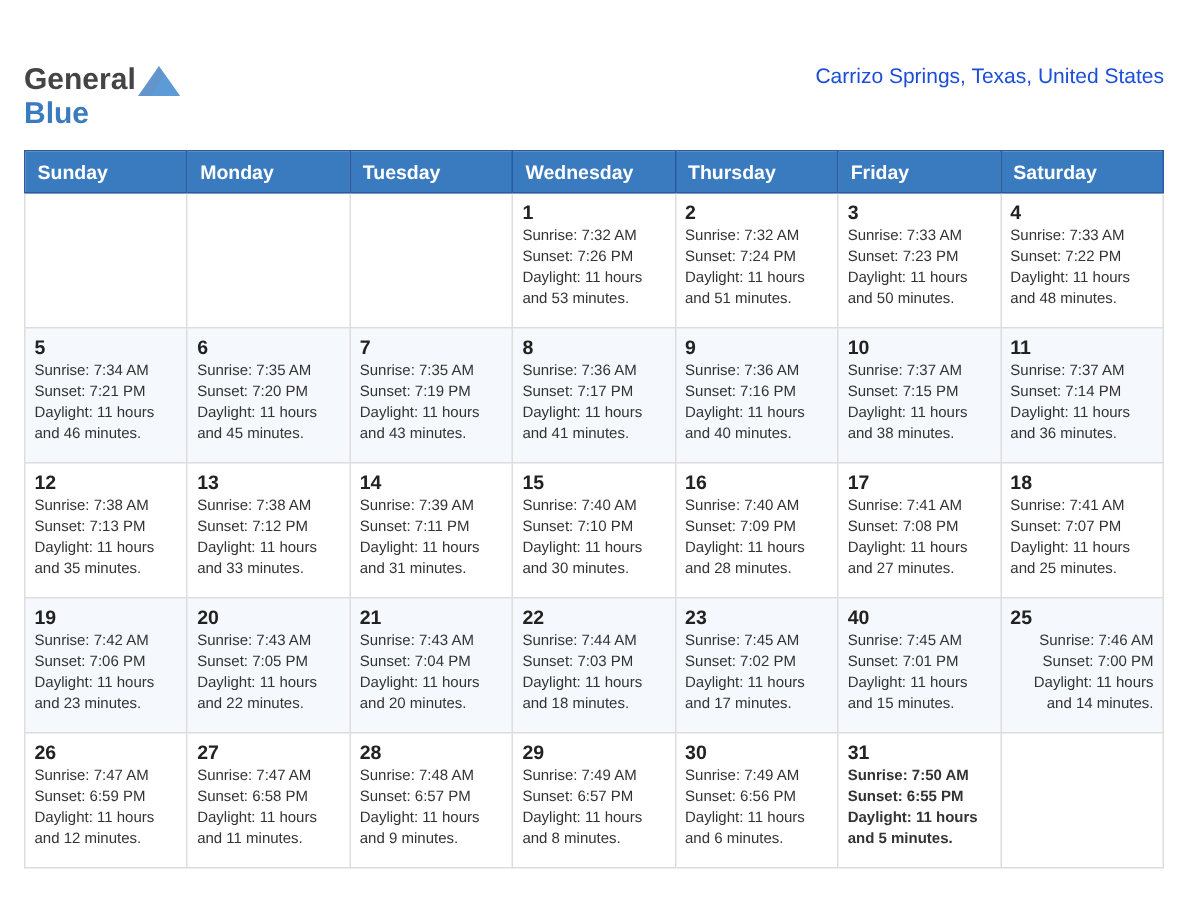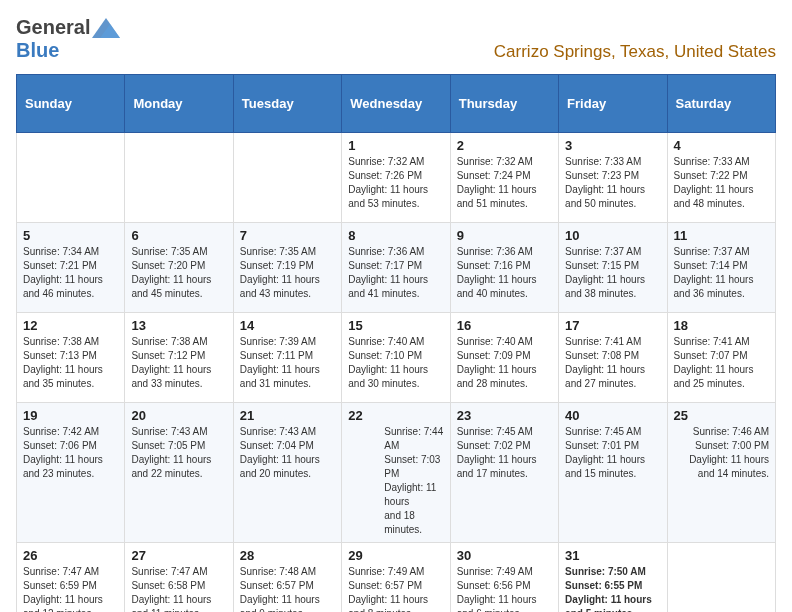--- a/index.html
+++ b/index.html
@@ -6,22 +6,23 @@
     body {
       font-family: Arial, sans-serif;
       background: #fff;
       width: 792px;
       min-height: 612px;
       padding: 16px;
     }
     .header {
       display: flex;
       justify-content: space-between;
-      align-items: flex-end;
+      align-items: flex-start;
       margin-bottom: 12px;
+      margin-top: 26px;
     }
     .logo {
       display: flex;
       flex-direction: column;
       align-items: flex-start;
     }
     .logo-icon {
       width: 28px;
       height: 20px;
       margin-left: 2px;
@@ -32,33 +33,33 @@
     }
     .title-section {
       text-align: right;
     }
     .month-title {
       font-size: 36px;
       font-weight: 300;
       color: #333;
     }
     .location {
-      font-size: 17px;
-      color: #a16207;
+      font-size: 14px;
+      color: #1d4ed8;
     }
     .calendar {
       width: 100%;
       border-collapse: collapse;
       border: 1px solid #ccc;
     }
     .calendar th {
       background-color: #3a7abf;
       color: #fff;
       text-align: left;
-      padding: 21px 8px;
+      padding: 6px 8px;
       font-size: 13px;
       font-weight: bold;
       border: 1px solid #2a5a9f;
     }
     .calendar td {
       vertical-align: top;
       padding: 5px 6px;
       font-size: 10.5px;
       color: #333;
       border: 1px solid #ddd;
@@ -272,21 +273,21 @@
         </td>
         <td>
           <div class="day-number">21</div>
           <div class="day-info" style="white-space: pre-line;">Sunrise: 7:43 AM
 Sunset: 7:04 PM
 Daylight: 11 hours
 and 20 minutes.</div>
         </td>
         <td>
           <div class="day-number">22</div>
-          <div class="day-info" style="white-space: pre-line; margin-left: 36px;">Sunrise: 7:44 AM
+          <div class="day-info" style="white-space: pre-line;">Sunrise: 7:44 AM
 Sunset: 7:03 PM
 Daylight: 11 hours
 and 18 minutes.</div>
         </td>
         <td>
           <div class="day-number">23</div>
           <div class="day-info" style="white-space: pre-line;">Sunrise: 7:45 AM
 Sunset: 7:02 PM
 Daylight: 11 hours
 and 17 minutes.</div>

